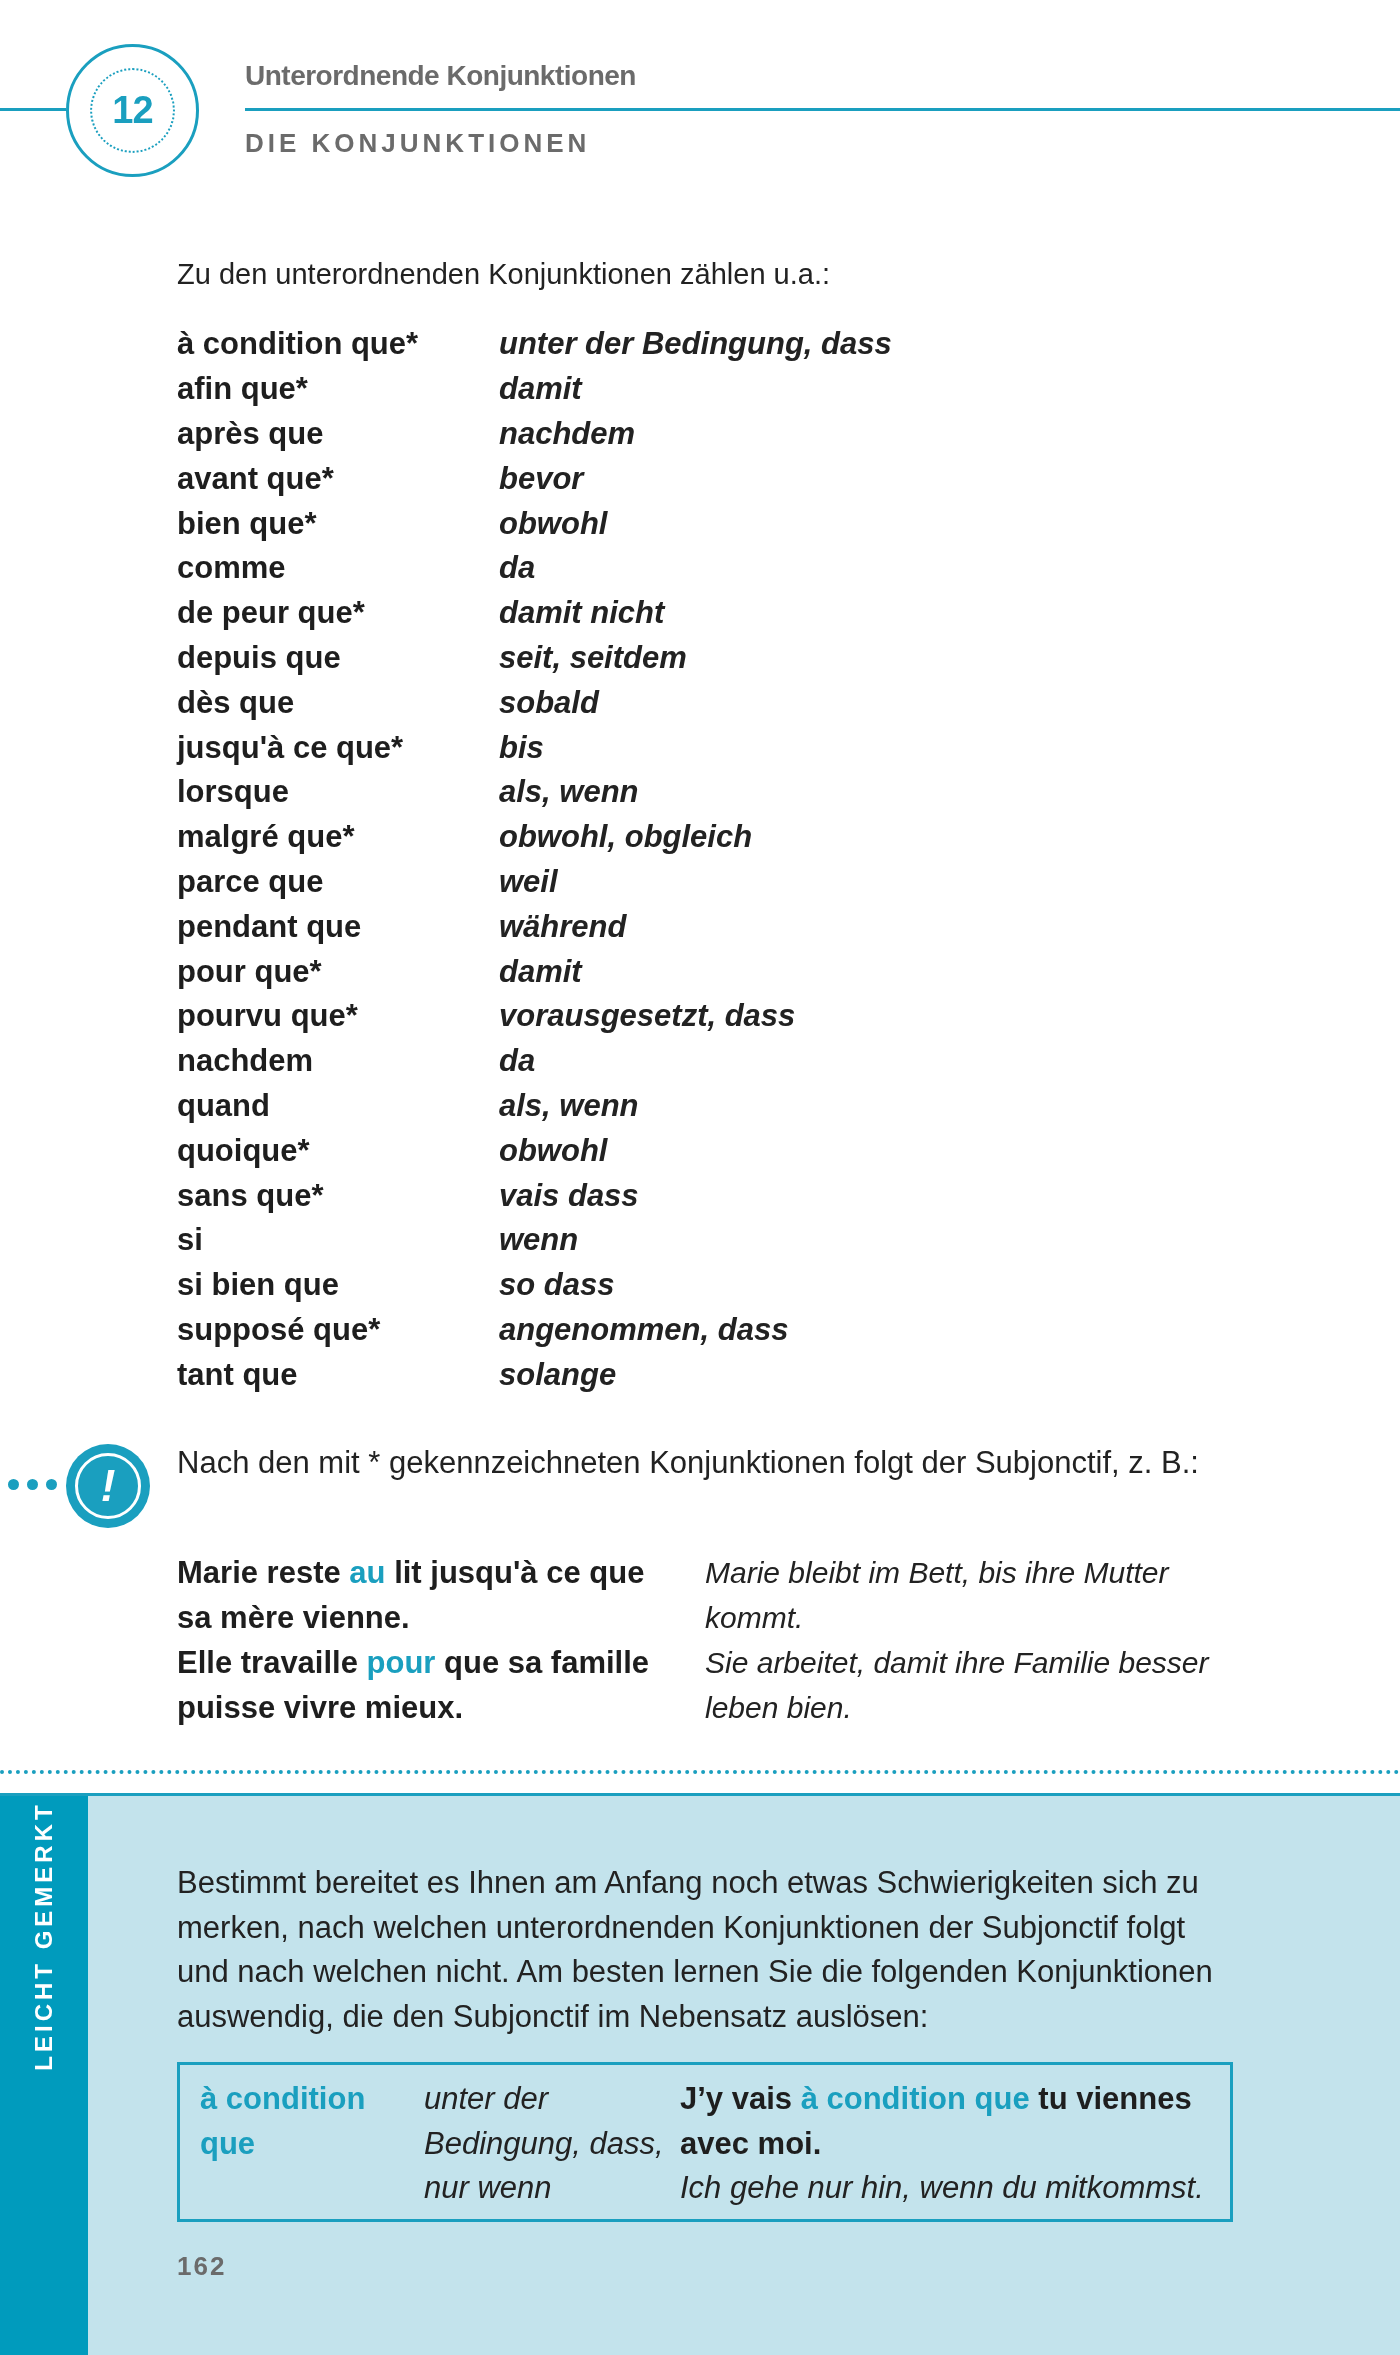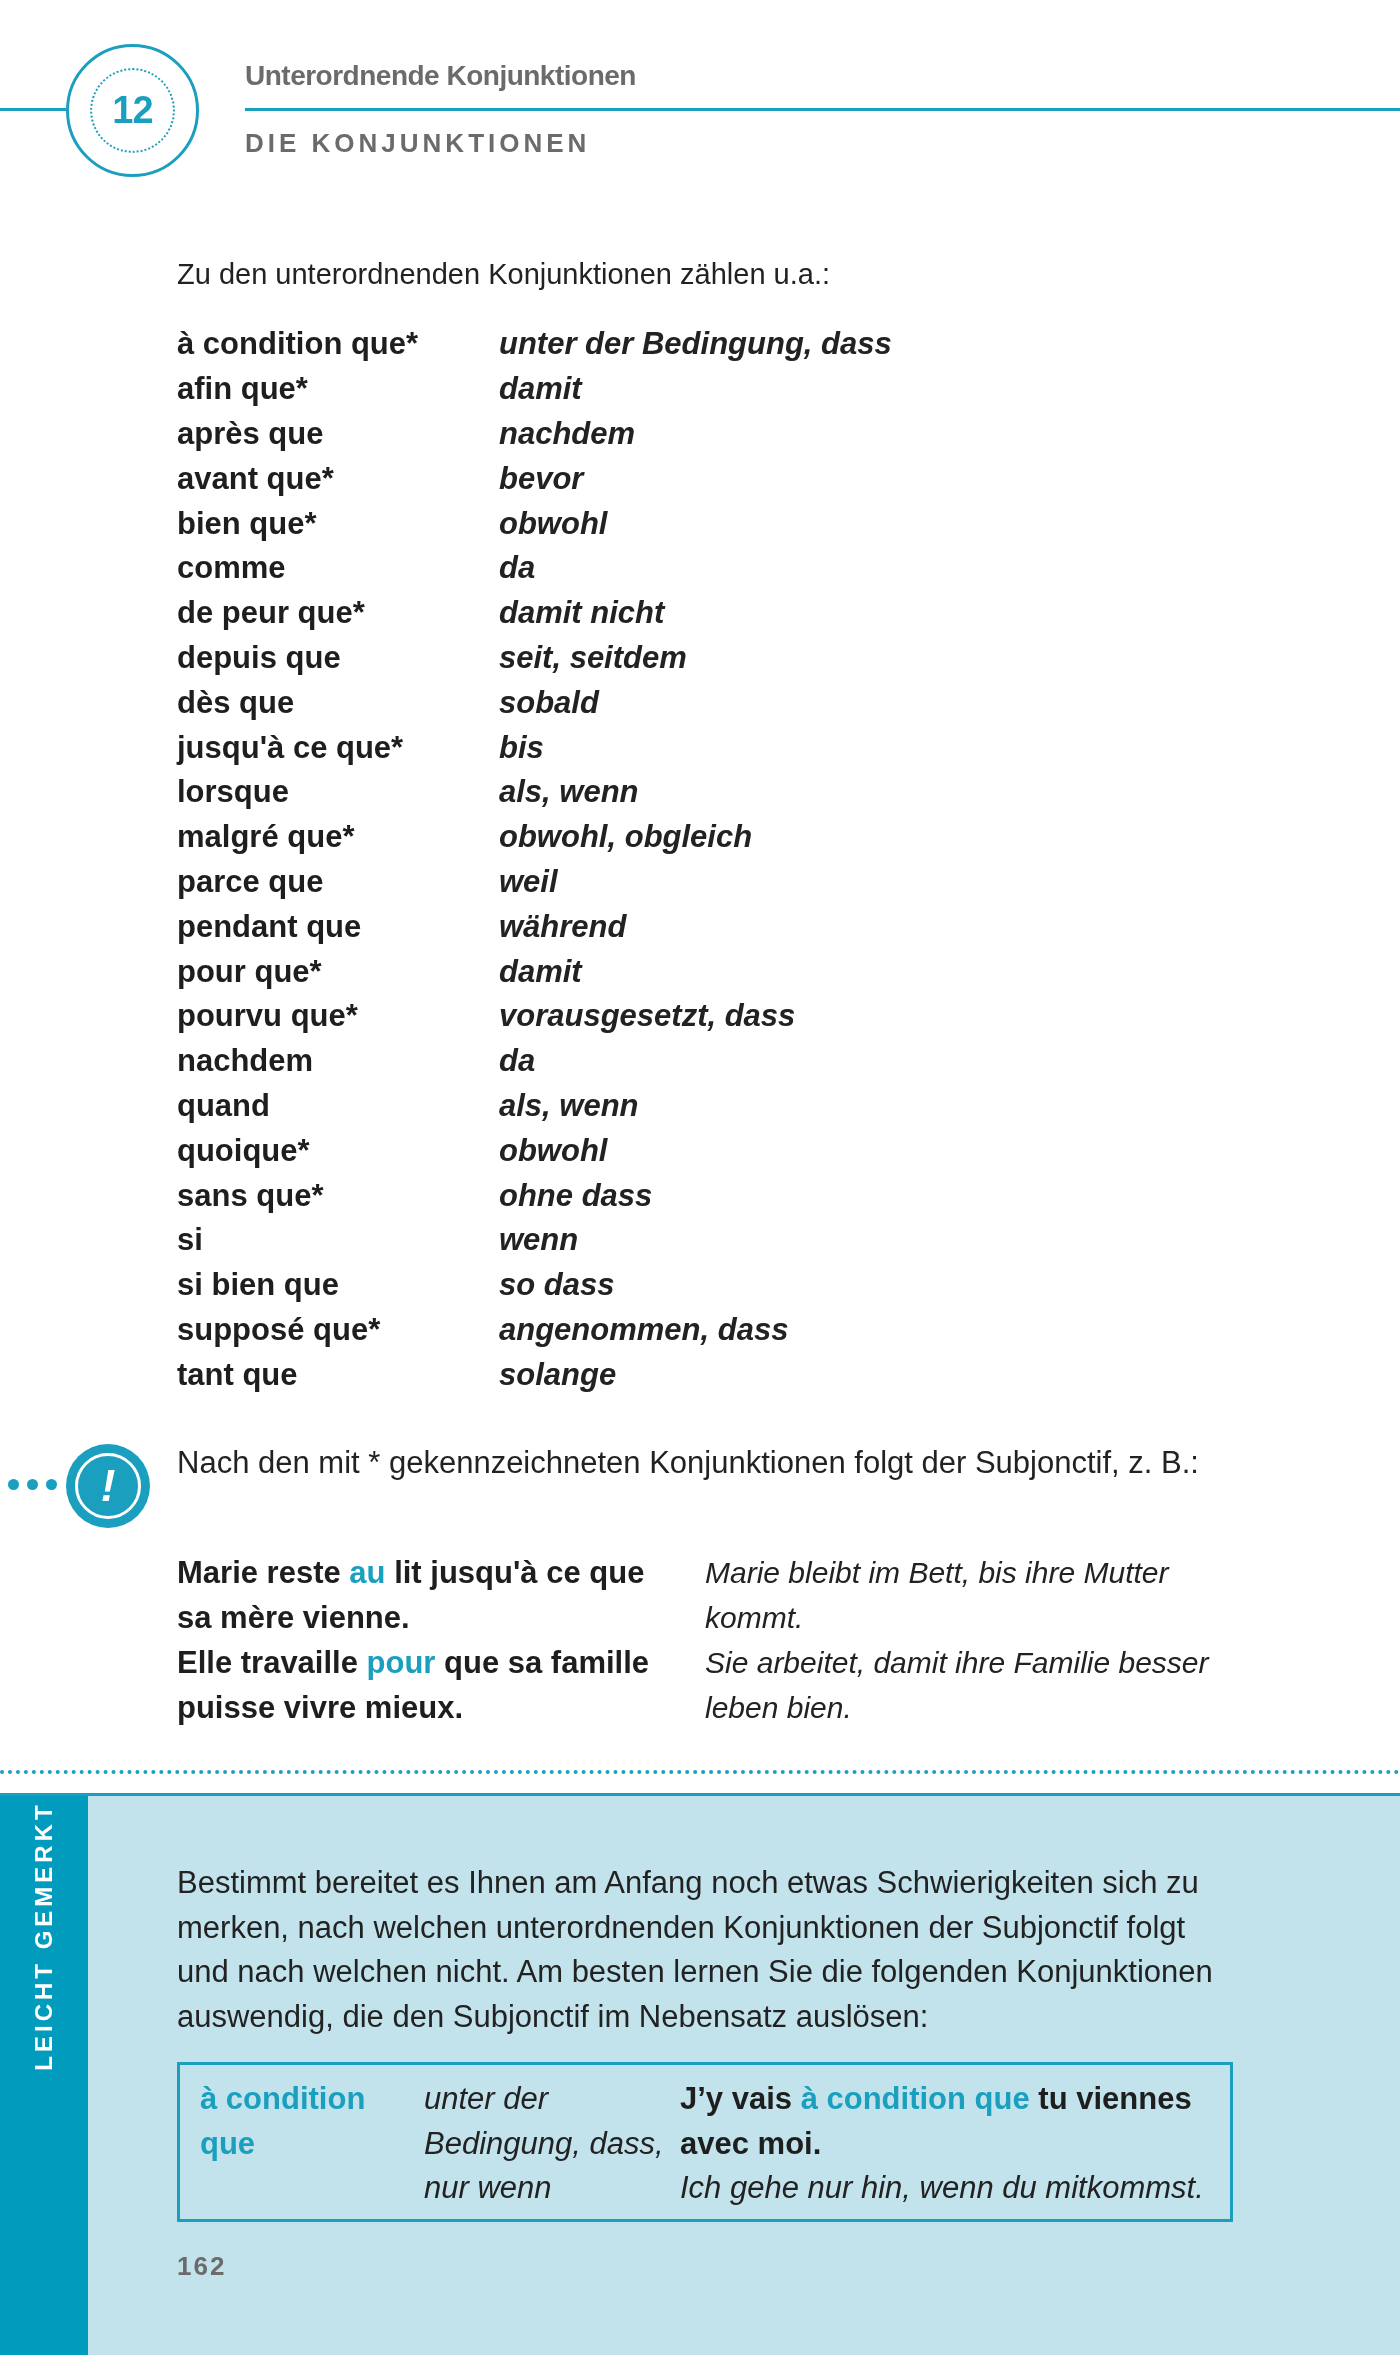--- a/index.html
+++ b/index.html
@@ -136,21 +136,21 @@
   <div class="conj-row">
       <span class="conj-fr">quand</span>
       <span class="conj-de">als, wenn</span>
     </div>
   <div class="conj-row">
       <span class="conj-fr">quoique*</span>
       <span class="conj-de">obwohl</span>
     </div>
   <div class="conj-row">
       <span class="conj-fr">sans que*</span>
-      <span class="conj-de">ohne dass</span>
+      <span class="conj-de">vais dass</span>
     </div>
   <div class="conj-row">
       <span class="conj-fr">si</span>
       <span class="conj-de">wenn</span>
     </div>
   <div class="conj-row">
       <span class="conj-fr">si bien que</span>
       <span class="conj-de">so dass</span>
     </div>
   <div class="conj-row">

